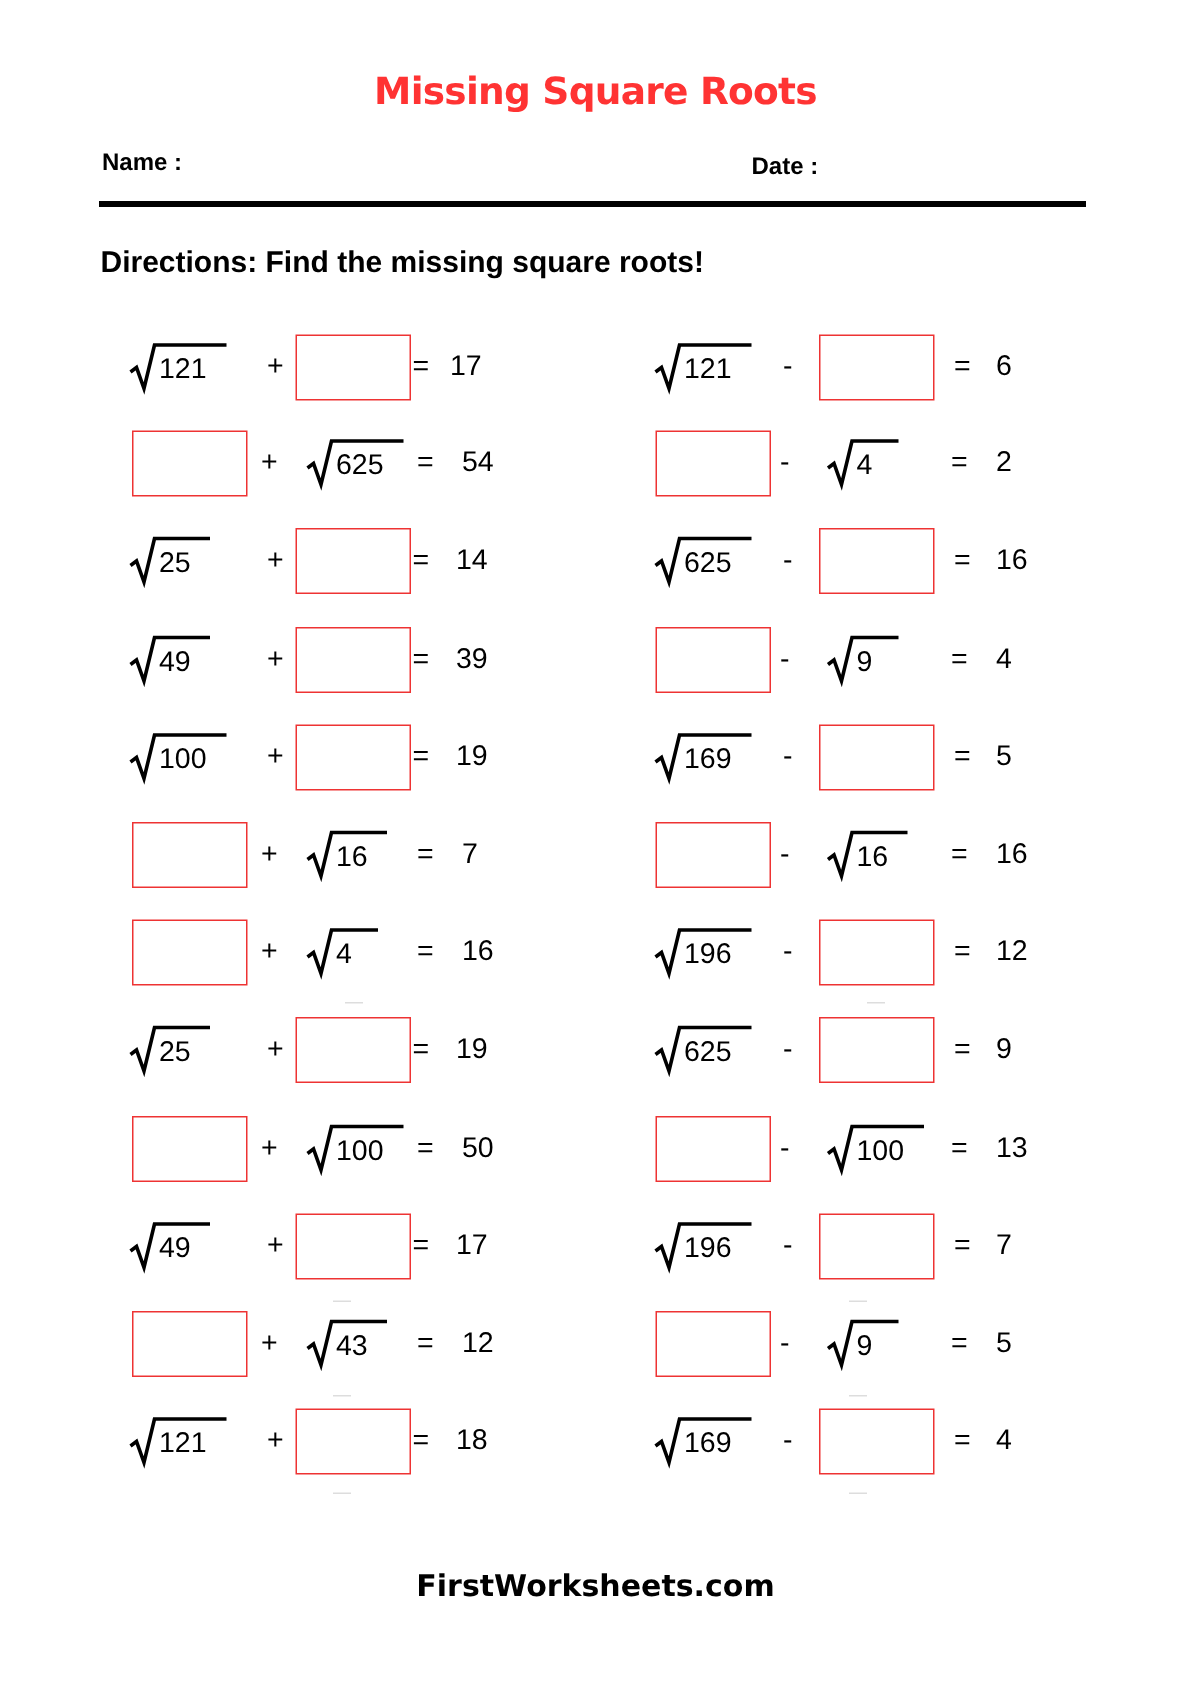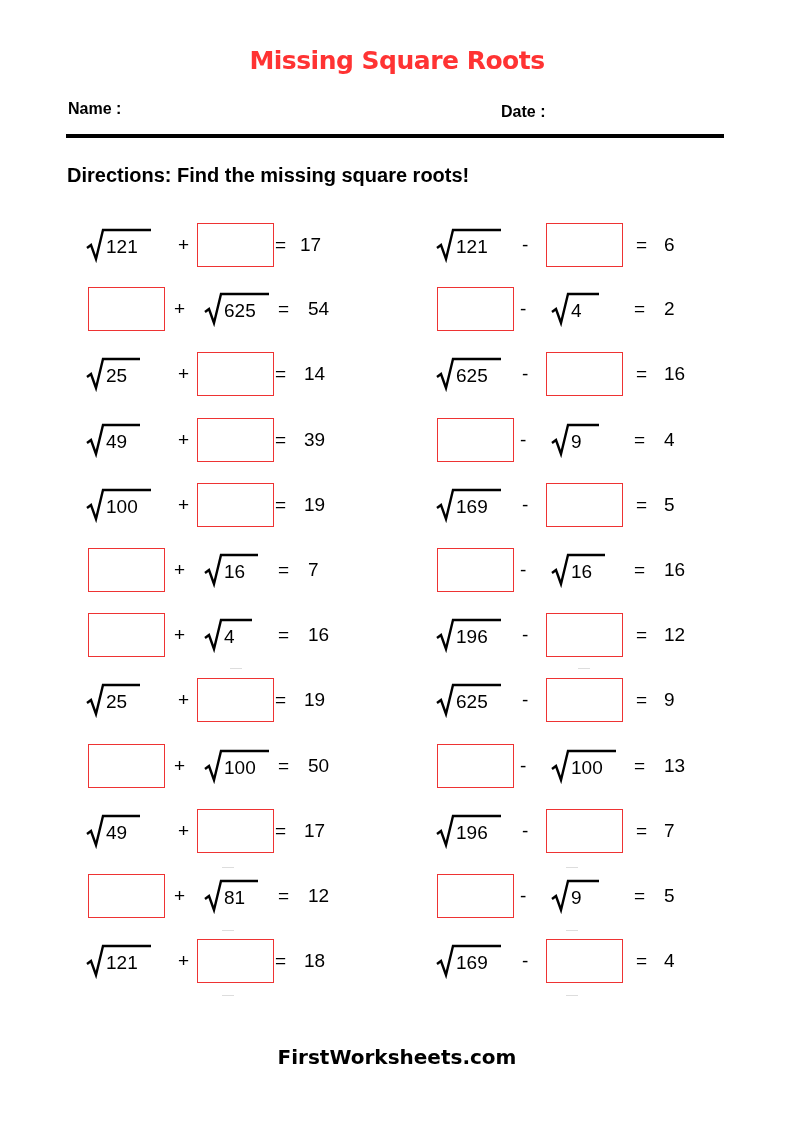--- a/index.html
+++ b/index.html
@@ -130,21 +130,21 @@
     <span class="tok" style="left: 178px; top: 820px;">+</span>
     <div class="box" style="left: 197px; top: 809px;"></div>
     <span class="tok" style="left: 275px; top: 820px;">=</span>
     <span class="tok" style="left: 304px; top: 820px;">17</span>
     <div class="box" style="left: 88px; top: 874px;"></div>
     <span class="tok" style="left: 174px; top: 885px;">+</span>
     <div class="sqrt" style="left: 204px; top: 878px; width: 56px;">
       <svg width="56" height="36">
         <path d="M1 21 L5 18 L10 32 L17 3 L54 3" fill="none" stroke="#000" stroke-width="2.4" stroke-linejoin="miter"></path>
       </svg>
-      <span class="rad" style="left: 20px;">81</span>
+      <span class="rad" style="left: 20px;">43</span>
     </div>
     <span class="tok" style="left: 278px; top: 885px;">=</span>
     <span class="tok" style="left: 308px; top: 885px;">12</span>
     <div class="sqrt" style="left: 86px; top: 943px; width: 67px;">
       <svg width="67" height="36">
         <path d="M1 21 L5 18 L10 32 L17 3 L65 3" fill="none" stroke="#000" stroke-width="2.4" stroke-linejoin="miter"></path>
       </svg>
       <span class="rad" style="left: 20px;">121</span>
     </div>
     <span class="tok" style="left: 178px; top: 950px;">+</span>

